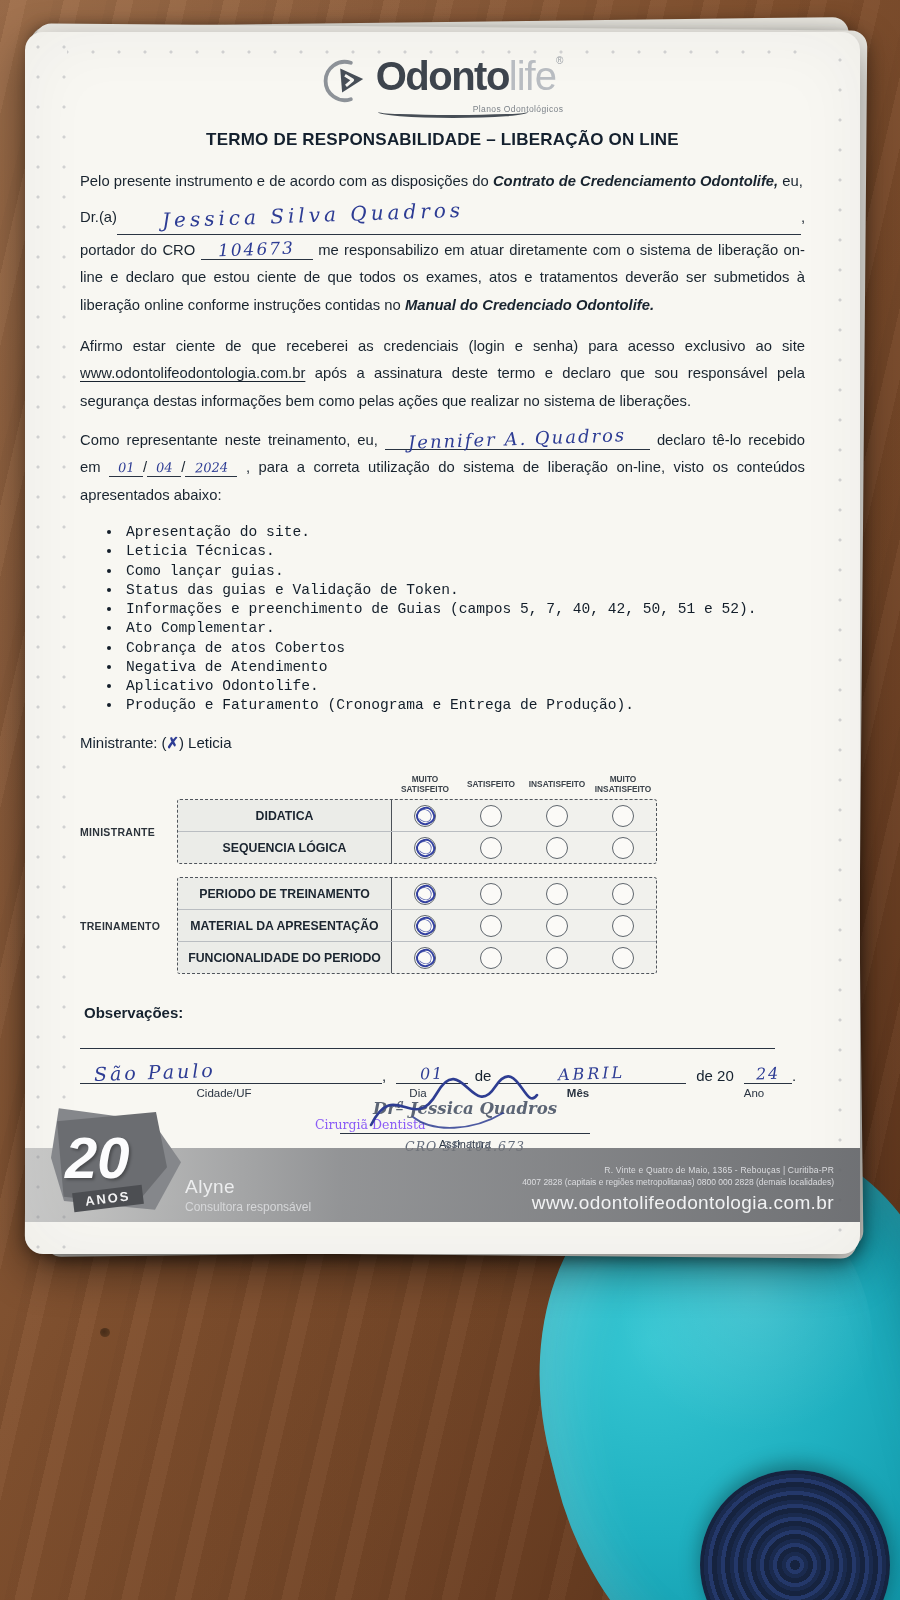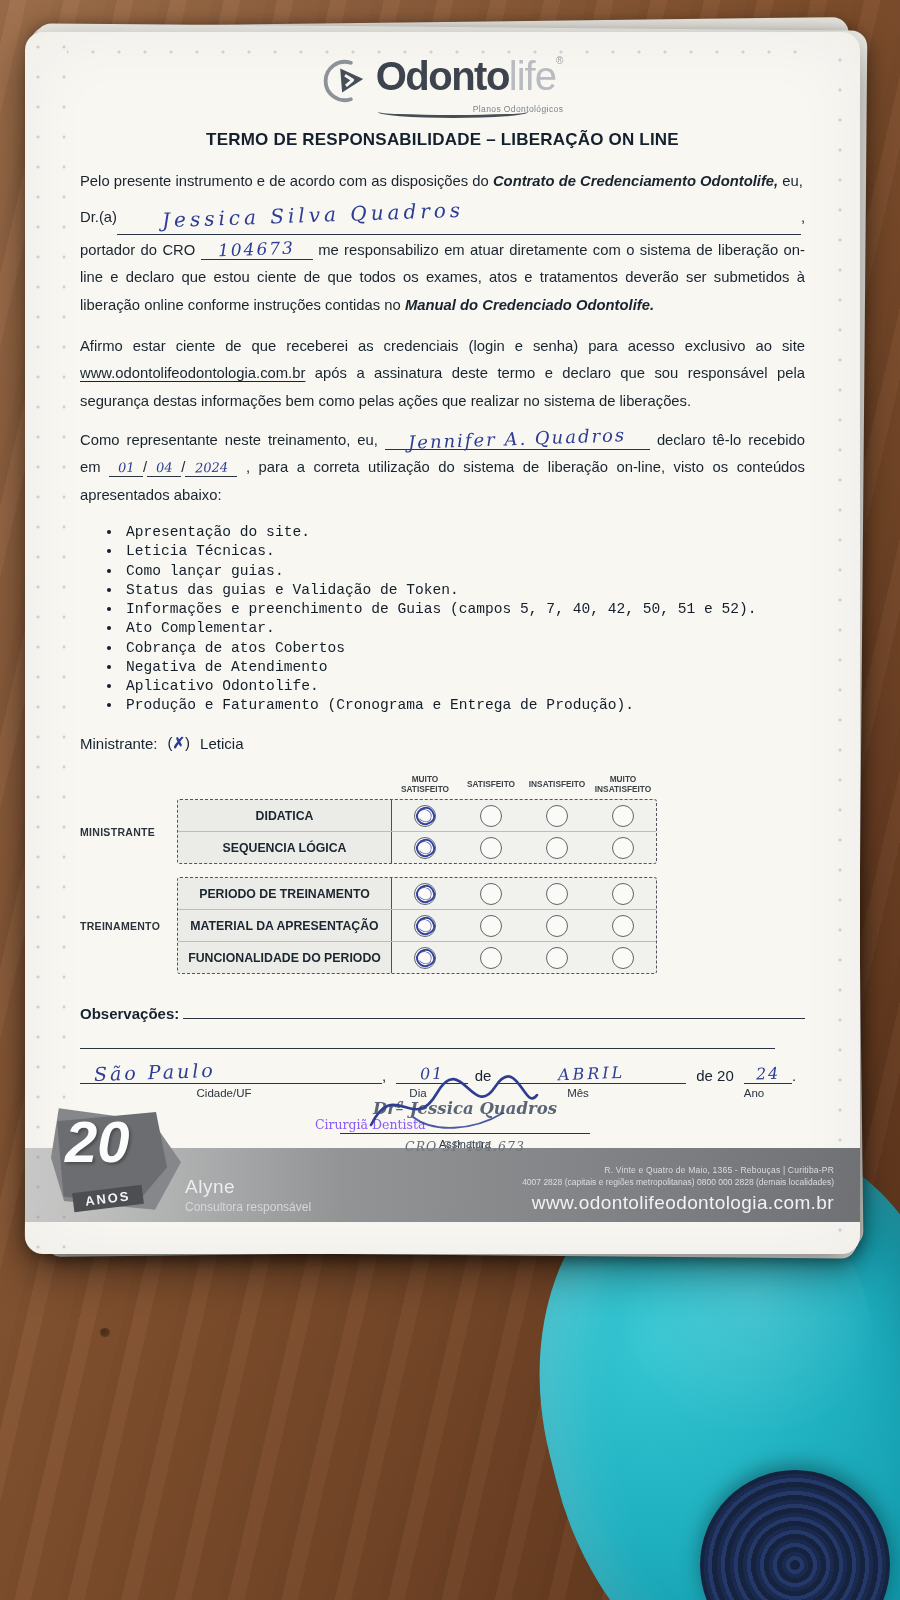--- a/index.html
+++ b/index.html
@@ -67,21 +67,21 @@
   .cro-field .hand{font-size:17px;letter-spacing:2px;}
   .rep-field{width:265px;}
   .rep-field .hand{font-size:18px;letter-spacing:2px;}
   .date-field{width:34px;}
   .date-field .hand{font-size:13px;}
   .date-field.yr{width:52px;}
   
   .topics{margin:14px 0 16px 0;padding-left:42px;font-family:Liberation Mono, monospace;}
   .topics li{font-size:14.6px;line-height:1.32;color:#131e2a;margin:0;padding-left:4px;}
   
-  .ministrante{margin-top:18px;font-size:15px;display:flex;align-items:flex-end;gap:10px;}
+  .ministrante{margin-top:18px;font-size:15px;display:flex;align-items:center;gap:4px;}
   .min-mark{color:#2d3c94;font-weight:bold;font-size:15px;}
   
   .survey{margin-top:22px;}
   .survey-headrow{display:flex;align-items:center;}
   .h-sp{width:312px;}
   .hcell{width:66px;font-size:8.3px;font-weight:bold;color:#3c434b;text-align:center;line-height:1.3;padding-bottom:4px;}
   .group{display:flex;align-items:center;}
   .group + .group{margin-top:13px;}
   .gcol{width:97px;font-size:10.5px;font-weight:bold;color:#2c333b;text-align:left;letter-spacing:.3px;}
   .gbox{border:1.7px dashed #50555c;border-radius:3px;background:#f1f1ed;overflow:hidden;}
@@ -90,21 +90,21 @@
   .lcol{width:213px;display:flex;align-items:center;justify-content:center;
     font-weight:bold;font-size:12.3px;color:#1b2530;background:#ebecE8;border-right:1.6px solid #4c5158;text-align:center;}
   .ccol{width:66px;display:flex;align-items:center;justify-content:center;}
   .circle{width:20px;height:20px;border:1.7px solid #5f666d;border-radius:50%;display:flex;align-items:center;justify-content:center;background:#fbfaf7;}
   .ink{display:block;width:15px;height:14px;border:2.5px solid #3240a0;
     border-radius:58% 46% 54% 50%/52% 60% 44% 56%;transform:rotate(-14deg);position:relative;}
   .ink::after{content:"";position:absolute;inset:0px 1px 1px 0px;
     border:1.7px solid rgba(50,64,160,.7);border-left-color:transparent;
     border-radius:50% 60% 45% 55%;transform:rotate(26deg);}
   
-  .obs{margin-top:30px;display:flex;align-items:baseline;font-size:15px;font-weight:bold;color:#16222f;}
+  .obs{margin-top:30px;display:flex;align-items:baseline;font-size:15px;font-weight:bold;color:#16222f;flex-direction:column;}
   .obs-line{flex:1;border-bottom:1.7px solid #2a3442;margin-left:4px;height:14px;}
   
   .hr-line{margin-top:26px;border-top:1.8px solid #2a3442;width:695px;}
   .closing{margin-top:12px;position:relative;}
   .cl-row{display:flex;align-items:flex-end;font-size:15px;}
   .f-city{width:288px;border-bottom:1.6px solid #2a3442;padding-left:14px;}
   .f-city .hand{font-size:19px;letter-spacing:3px;}
   .f-comma{width:14px;text-align:left;}
   .f-day{width:72px;border-bottom:1.6px solid #2a3442;text-align:center;}
   .f-day .hand{font-size:16px;letter-spacing:2px;}
@@ -114,21 +114,21 @@
   .f-de20{width:58px;text-align:center;white-space:nowrap;}
   .f-year{width:48px;border-bottom:1.6px solid #2a3442;text-align:center;}
   .f-year .hand{font-size:16px;letter-spacing:2px;}
   .f-period{width:10px;}
   .cl-labels{display:flex;font-size:11.5px;color:#2a3442;margin-top:3px;}
   .cl-labels .lab{text-align:center;}
   .lab-city{width:288px;}
   .lab-sp1{width:14px;}
   .lab-day{width:72px;}
   .lab-sp2{width:30px;}
-  .lab-month{width:188px;}
+  .lab-month{width:188px;font-weight:bold;}
   .lab-sp3{width:58px;}
   .lab-year{width:48px;}
   
   .sig-area{position:relative;height:70px;margin-top:0;margin-left:235px;width:300px;}
   .squiggle{position:absolute;left:38px;top:-26px;width:190px;height:70px;z-index:3;}
   .stamp1{font-family:"DejaVu Serif", serif;font-style:italic;font-weight:bold;font-size:16.5px;color:#5c6575;text-align:center;}
   .stamp2{font-family:"DejaVu Serif", serif;font-size:12.5px;color:#8b5cf6;text-align:left;margin-top:-1px;}
   .sigline{width:250px;margin:1px auto 0 auto;border-top:1.6px solid #2a3442;text-align:center;}
   .assin{font-size:11px;color:#2a3442;}
   .stamp3{font-family:"DejaVu Serif", serif;font-style:italic;font-size:12.5px;letter-spacing:1px;color:#636c7a;text-align:center;margin-top:-13px;}
@@ -141,21 +141,21 @@
   .footer-right{text-align:right;}
   .footer-right .address{font-size:8.5px;color:#dcdde0;letter-spacing:.2px;}
   .footer-right .phone{font-size:8.5px;color:#dcdde0;margin-top:2px;}
   .footer-right .website{font-size:19px;color:#f1f2f3;margin-top:5px;letter-spacing:.4px;}
   
   .emblem{position:absolute;left:26px;bottom:40px;width:130px;height:108px;z-index:4;}
   .em-bg1{position:absolute;inset:0;background:#85878b;
     clip-path:polygon(6% 2%, 78% 14%, 100% 52%, 80% 96%, 10% 88%, 0 48%);}
   .em-bg2{position:absolute;inset:6px 14px 10px 6px;background:#6b6d71;
     clip-path:polygon(0 10%, 90% 0, 100% 60%, 72% 100%, 6% 92%);}
-  .em-num{position:absolute;left:14px;top:2px;font-size:58px;font-weight:bold;font-style:italic;color:#fcfcfd;
+  .em-num{position:absolute;left:14px;top:18px;font-size:58px;font-weight:bold;font-style:italic;color:#fcfcfd;
     text-shadow:2px 2px 3px rgba(0,0,0,.3);}
   .em-anos{position:absolute;left:22px;bottom:6px;background:#4c4e52;color:#f2f2f3;font-size:13px;font-weight:bold;
     padding:2px 12px;transform:rotate(-7deg);letter-spacing:2px;}
 </style>
 </head>
 <body>
 
 <div class="wood-grain"></div>
 <div class="wood-knot"></div>
 <div class="cloth"></div>

